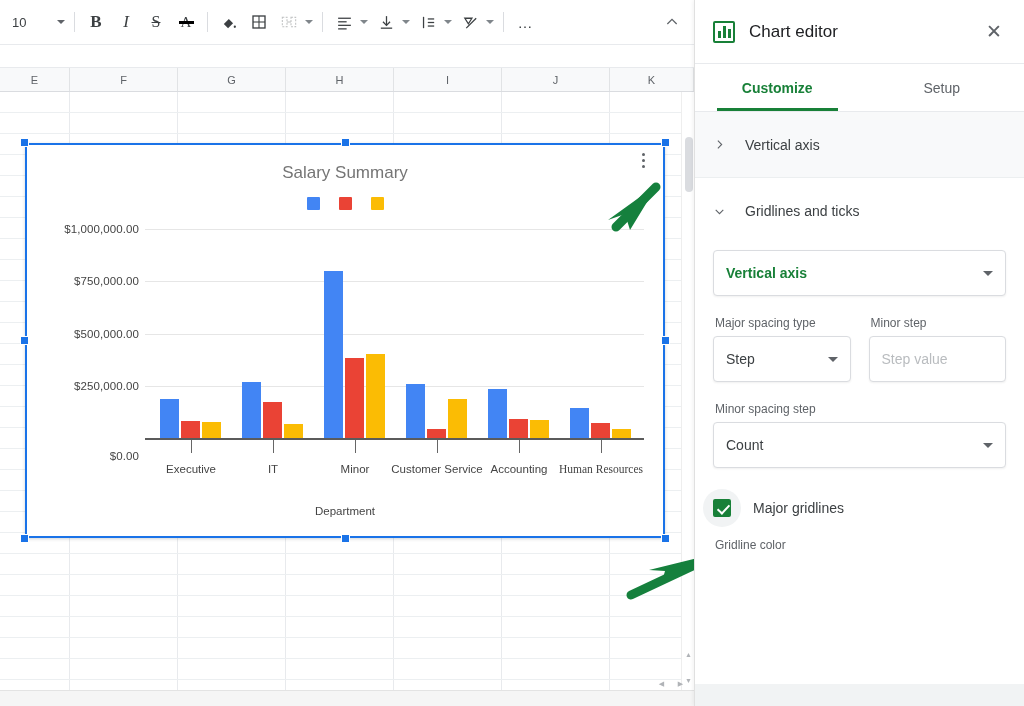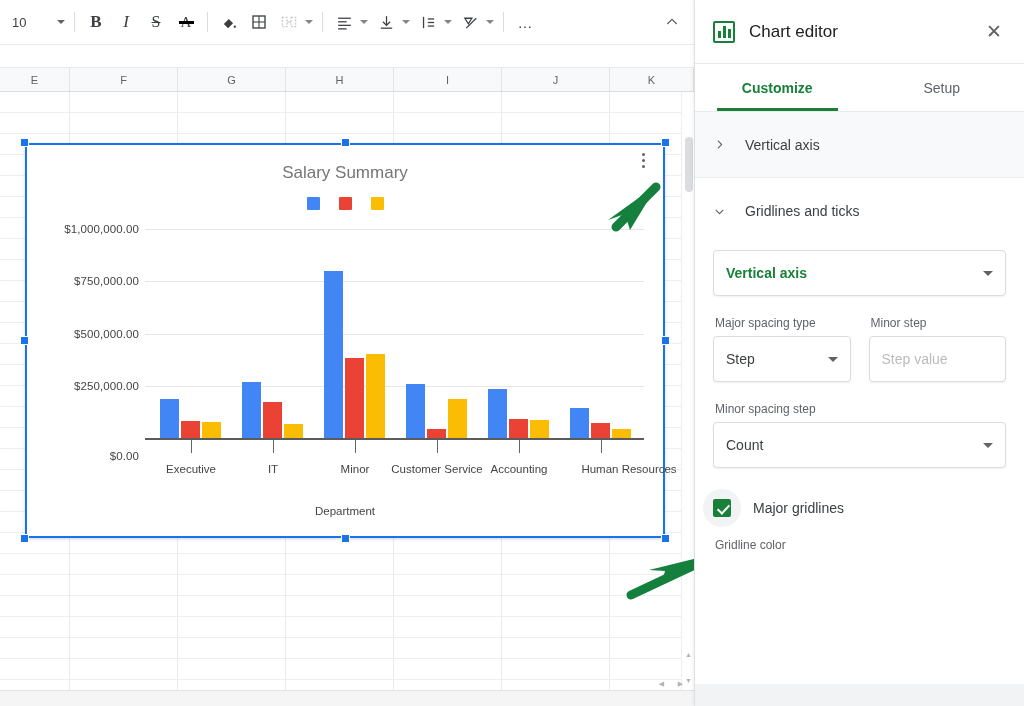--- a/index.html
+++ b/index.html
@@ -579,21 +579,21 @@
         <div class="cat-label" style="left: 362px; top: 318px;">Customer Service</div>
         <div class="bar" style="left: 461px; top: 243.885px; height: 49.115px; background: rgb(66, 133, 244);"></div>
         <div class="bar" style="left: 482px; top: 274.19px; height: 18.81px; background: rgb(234, 67, 53);"></div>
         <div class="bar" style="left: 503px; top: 275.026px; height: 17.974px; background: rgb(251, 188, 4);"></div>
         <div class="tickmark" style="left: 492px; top: 295px;"></div>
         <div class="cat-label" style="left: 444px; top: 318px;">Accounting</div>
         <div class="bar" style="left: 543px; top: 263.113px; height: 29.887px; background: rgb(66, 133, 244);"></div>
         <div class="bar" style="left: 564px; top: 277.952px; height: 15.048px; background: rgb(234, 67, 53);"></div>
         <div class="bar" style="left: 585px; top: 284.013px; height: 8.987px; background: rgb(251, 188, 4);"></div>
         <div class="tickmark" style="left: 574px; top: 295px;"></div>
-        <div class="cat-label" style="left: 554px; top: 318px;">Human Resources</div>
+        <div class="cat-label" style="left: 526px; top: 318px; font-family: Liberation Serif, serif;">Human Resources</div>
       </div>
     <div id="xaxis-title">Department</div>
   </div>
   <div class="handle h-tl"></div>
   <div class="handle h-tm"></div>
   <div class="handle h-tr"></div>
   <div class="handle h-ml"></div>
   <div class="handle h-mr"></div>
   <div class="handle h-bl"></div>
   <div class="handle h-bm"></div>

